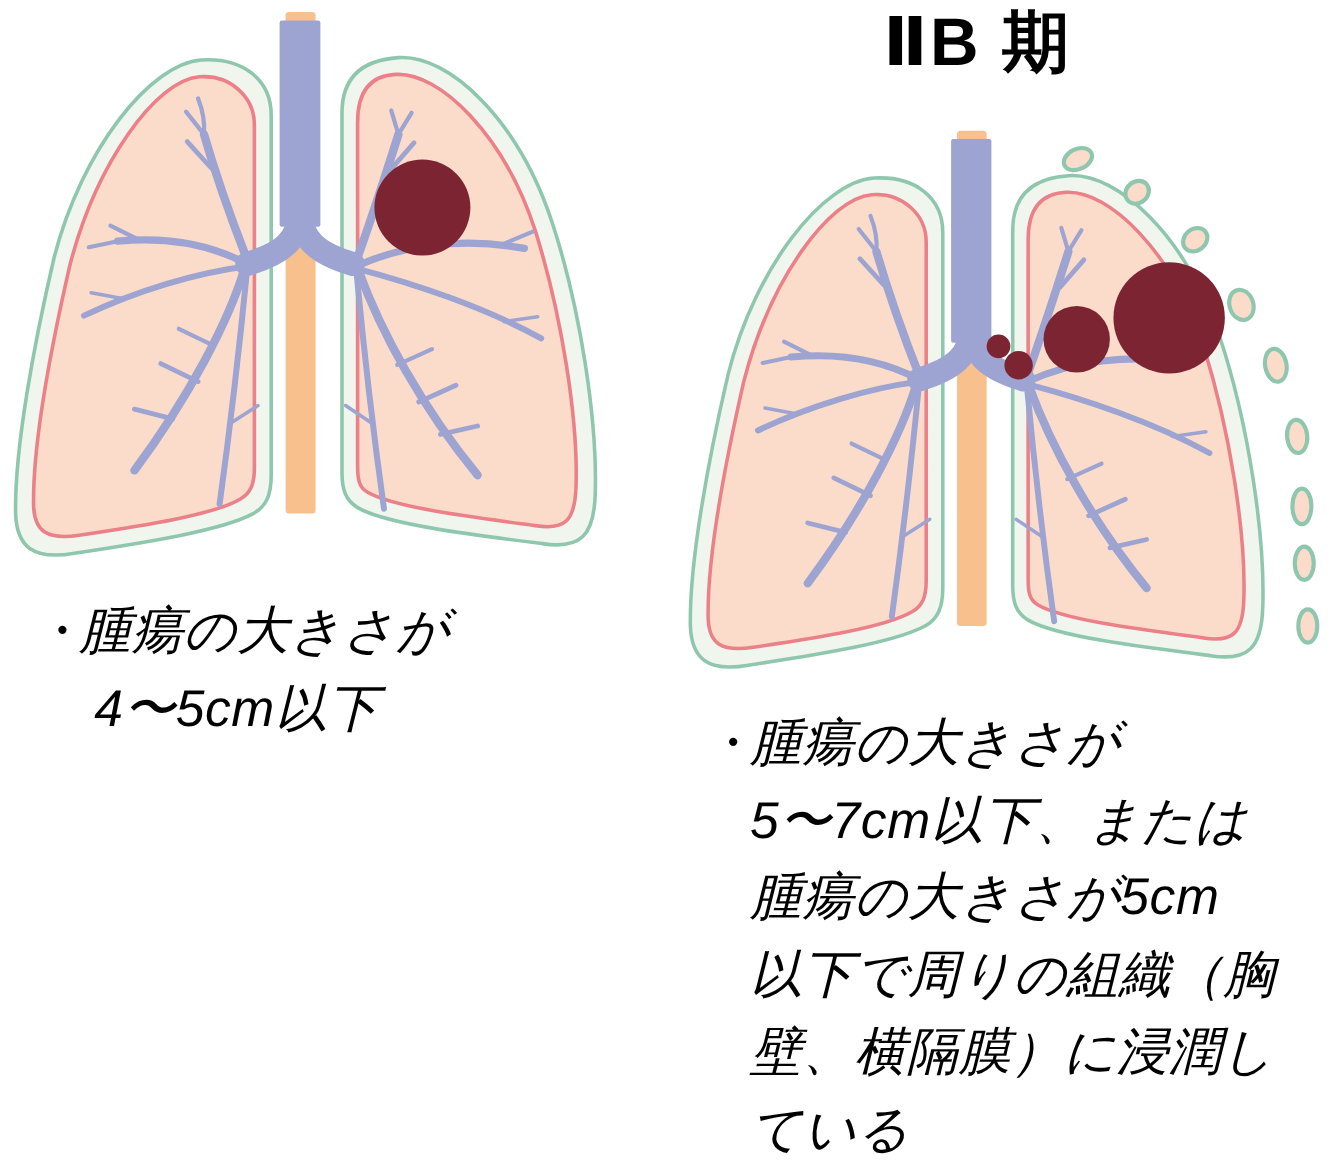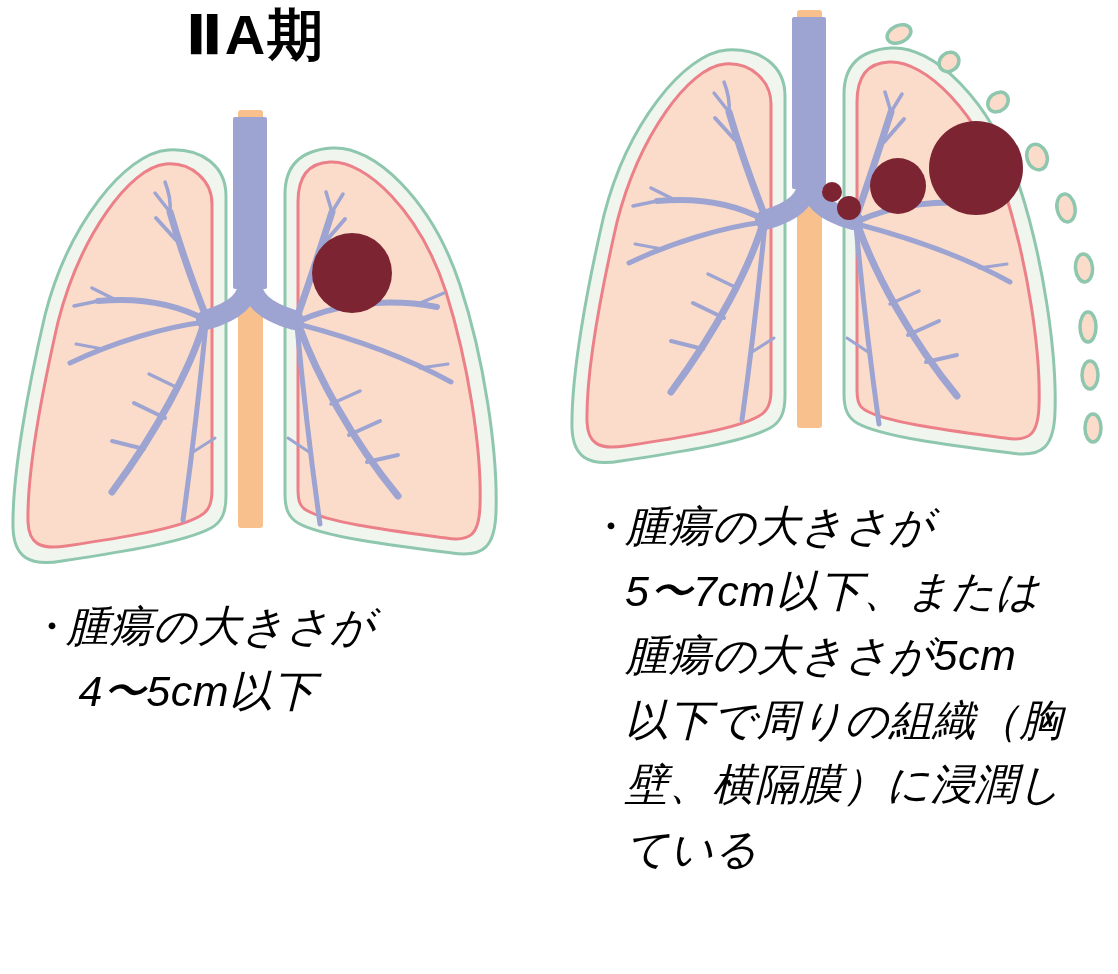--- a/index.html
+++ b/index.html
@@ -136,35 +136,35 @@
         <path class="bronchi" stroke-width="5" d="M297,226 C303,290 311,360 320,424"></path>
         <path class="bronchi" stroke-width="3" d="M309,352 L288,338"></path>
       </g>
     </g>
   </defs>
 </svg>
 
 <div class="page">
 
   <section class="panel">
-    <h1 class="title">ⅡA期</h1>
     <svg class="illustration" viewBox="0 0 559 470">
       <use href="#lungsBase"></use>
       <g>
         <circle class="tumor" cx="352" cy="173" r="40"></circle>
       </g>
     </svg>
     <div class="desc">
       <span class="desc-marker">・</span>
       <div class="desc-text">腫瘍の大きさが
  4〜5cm以下</div>
     </div>
   </section>
 
   <section class="panel">
+    <h1 class="title">ⅡB 期</h1>
     <svg class="illustration" viewBox="0 0 559 470">
       <use href="#lungsBase"></use>
       <g>
         <ellipse class="rib" cx="340" cy="34" rx="12.5" ry="8.5" transform="rotate(-25 340 34)"></ellipse>
         <ellipse class="rib" cx="390" cy="62" rx="10.5" ry="9" transform="rotate(-40 390 62)"></ellipse>
         <ellipse class="rib" cx="439" cy="102" rx="11" ry="9" transform="rotate(-40 439 102)"></ellipse>
         <ellipse class="rib" cx="478" cy="157" rx="10" ry="13" transform="rotate(-18 478 157)"></ellipse>
         <ellipse class="rib" cx="507" cy="208" rx="9" ry="14" transform="rotate(-10 507 208)"></ellipse>
         <ellipse class="rib" cx="525" cy="268" rx="8.5" ry="14" transform="rotate(-5 525 268)"></ellipse>
         <ellipse class="rib" cx="529" cy="327" rx="8" ry="15"></ellipse>

